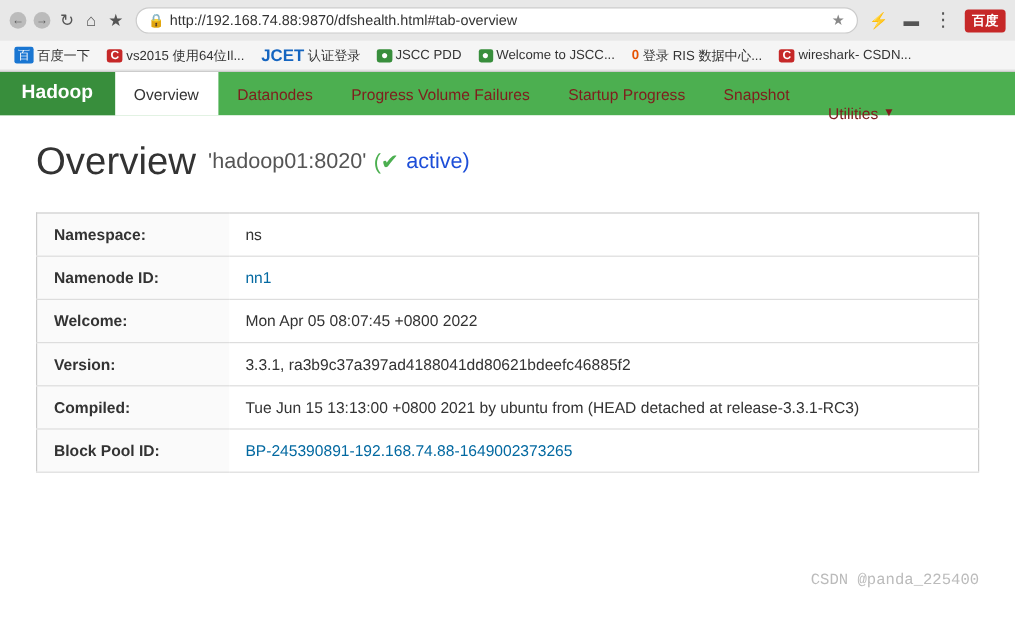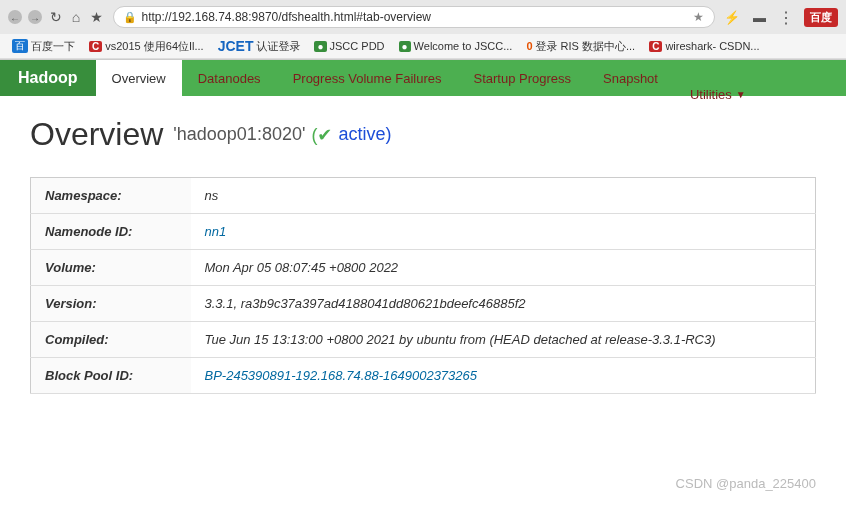--- a/index.html
+++ b/index.html
@@ -28,28 +28,28 @@
     
     .content { padding: 20px 30px; }
     .page-title { font-size: 32px; font-weight: normal; color: #333; margin-bottom: 4px; display: flex; align-items: center; gap: 10px; }
     .page-subtitle { font-size: 18px; color: #555; display: flex; align-items: flex-start; gap: 6px; }
     .check-icon { color: #4caf50; }
     .active-label { color: #1d4ed8; }
 
     
     .info-table { width: 100%; border-collapse: collapse; margin-top: 24px; border: 1px solid #ccc; }
     .info-table tr { border-bottom: 1px solid #ddd; }
-    .info-table td { padding: 10px 14px; vertical-align: top; font-style: italic; }
+    .info-table td { padding: 10px 14px; vertical-align: top; }
     .info-table td:first-child { font-weight: bold; color: #333; width: 160px; background: #fafafa; white-space: nowrap; }
     .info-table td:last-child { color: #333; }
     .link-blue { color: #0369a1; text-decoration: none; }
     .text-red { color: #c0392b; }
 
     
-    .watermark { position: fixed; bottom: 30px; right: 30px; color: #bbb; font-size: 13px; pointer-events: none; }
+    .watermark { position: fixed; bottom: 30px; right: 30px; color: #bbb; font-size: 13px; pointer-events: none; font-family: Liberation Mono, monospace; }
   </style>
 </head>
 <body>
 
 <div class="browser-chrome">
   <div class="browser-titlebar">
     <div class="browser-controls">
       <button class="browser-btn">←</button>
       <button class="browser-btn">→</button>
       <button class="nav-btn">↻</button>
@@ -129,21 +129,21 @@
     <tbody>
       <tr>
         <td>Namespace:</td>
         <td>ns</td>
       </tr>
       <tr>
         <td>Namenode ID:</td>
         <td><a class="link-blue" href="#">nn1</a></td>
       </tr>
       <tr>
-        <td>Volume:</td>
+        <td>Welcome:</td>
         <td class="text-red">Mon Apr 05 08:07:45  +0800 2022</td>
       </tr>
       <tr>
         <td>Version:</td>
         <td>3.3.1, ra3b9c37a397ad4188041dd80621bdeefc46885f2</td>
       </tr>
       <tr>
         <td>Compiled:</td>
         <td class="text-red">Tue Jun 15 13:13:00  +0800 2021 by ubuntu from (HEAD detached at release-3.3.1-RC3)</td>
       </tr>

